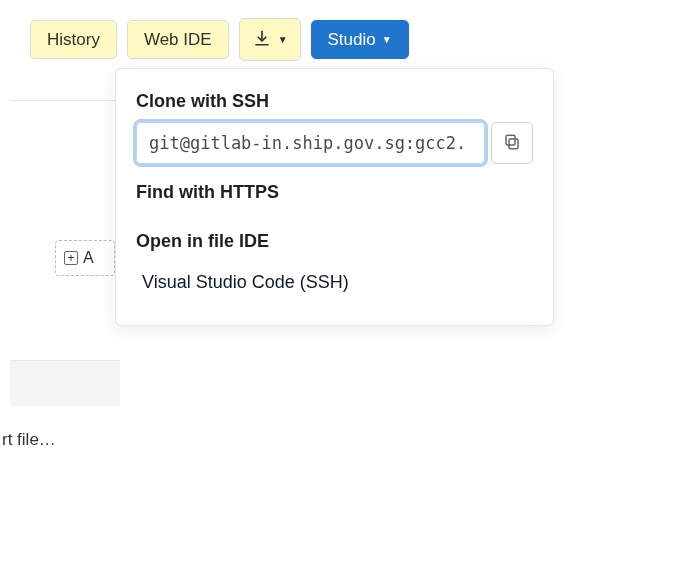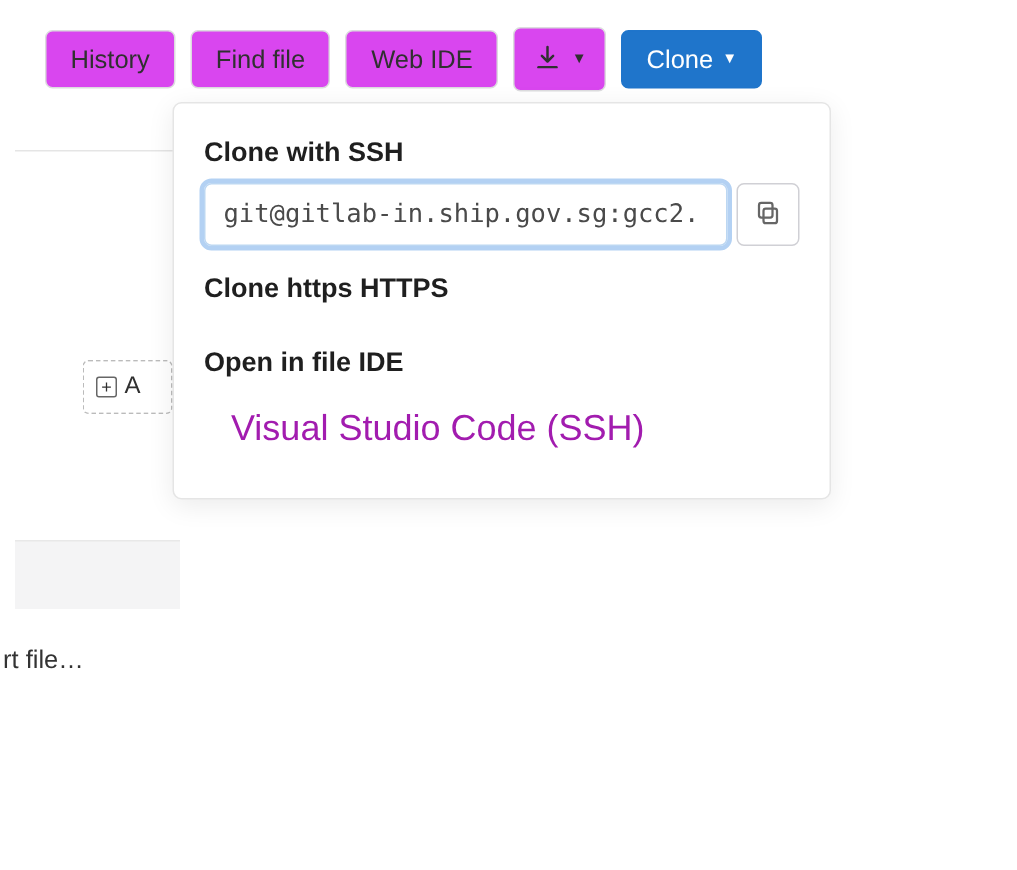--- a/index.html
+++ b/index.html
@@ -13,21 +13,21 @@
       font-size: 16px;
     }
     .toolbar {
       display: flex;
       gap: 10px;
       padding: 18px 0 0 30px;
       align-items: center;
     }
     .btn {
       border: 1px solid #dcdcde;
-      background: #d946ef;
+      background: #fef9c3;
       border-radius: 5px;
       padding: 10px 16px;
       font-size: 17px;
       color: #303030;
       cursor: pointer;
       display: inline-flex;
       align-items: center;
       gap: 6px;
       line-height: 1;
     }
@@ -150,47 +150,45 @@
       background: #fff;
       width: 42px;
       display: flex;
       align-items: center;
       justify-content: center;
       cursor: pointer;
       color: #555;
     }
     .ide-option {
       padding: 12px 6px;
-      font-size: 24px;
-      color: #a21caf;
+      font-size: 18px;
+      color: #0f172a;
       cursor: pointer;
-      margin-left: 12px;
     }
     svg.dl { width: 20px; height: 18px; }
     svg.clip { width: 18px; height: 18px; }
   </style>
 </head>
 <body>
 
 <div class="toolbar">
   <button class="btn">History</button>
-  <button class="btn">Find file</button>
   <button class="btn">Web IDE</button>
   <button class="btn btn-icon">
     <span>
       <svg class="dl" viewBox="0 0 24 24" fill="none" stroke="#303030" stroke-width="2.2" stroke-linecap="round" stroke-linejoin="round">
         <path d="M12 3v12"></path>
           <path d="M7 11l5 5 5-5"></path>
           <path d="M4 21h16"></path>
       </svg>
     </span>
     <span class="chevron">▼</span>
   </button>
   <button class="btn btn-primary">
-    <span>Clone</span>
+    <span>Studio</span>
     <span class="chevron">▼</span>
   </button>
 </div>
 
 <div class="left-fragments">
   <div class="gray-box"></div>
   <div class="dashed-part">
     <span class="plus-icon">+</span>
     <span>A</span>
   </div>
@@ -205,17 +203,17 @@
     <button class="copy-btn">
       <span>
         <svg class="clip" viewBox="0 0 24 24" fill="none" stroke="#666" stroke-width="2" stroke-linecap="round" stroke-linejoin="round">
           <rect x="8" y="8" width="12" height="13" rx="2"></rect>
             <rect x="4" y="3" width="12" height="13" rx="2"></rect>
         </svg>
       </span>
     </button>
   </div>
 
-  <div class="section-label spaced">Clone https HTTPS</div>
+  <div class="section-label spaced">Find with HTTPS</div>
 
   <div class="open-ide-label">Open in file IDE</div>
   <div class="ide-option">Visual Studio Code (SSH)</div>
 </div>
 
 </body></html>

